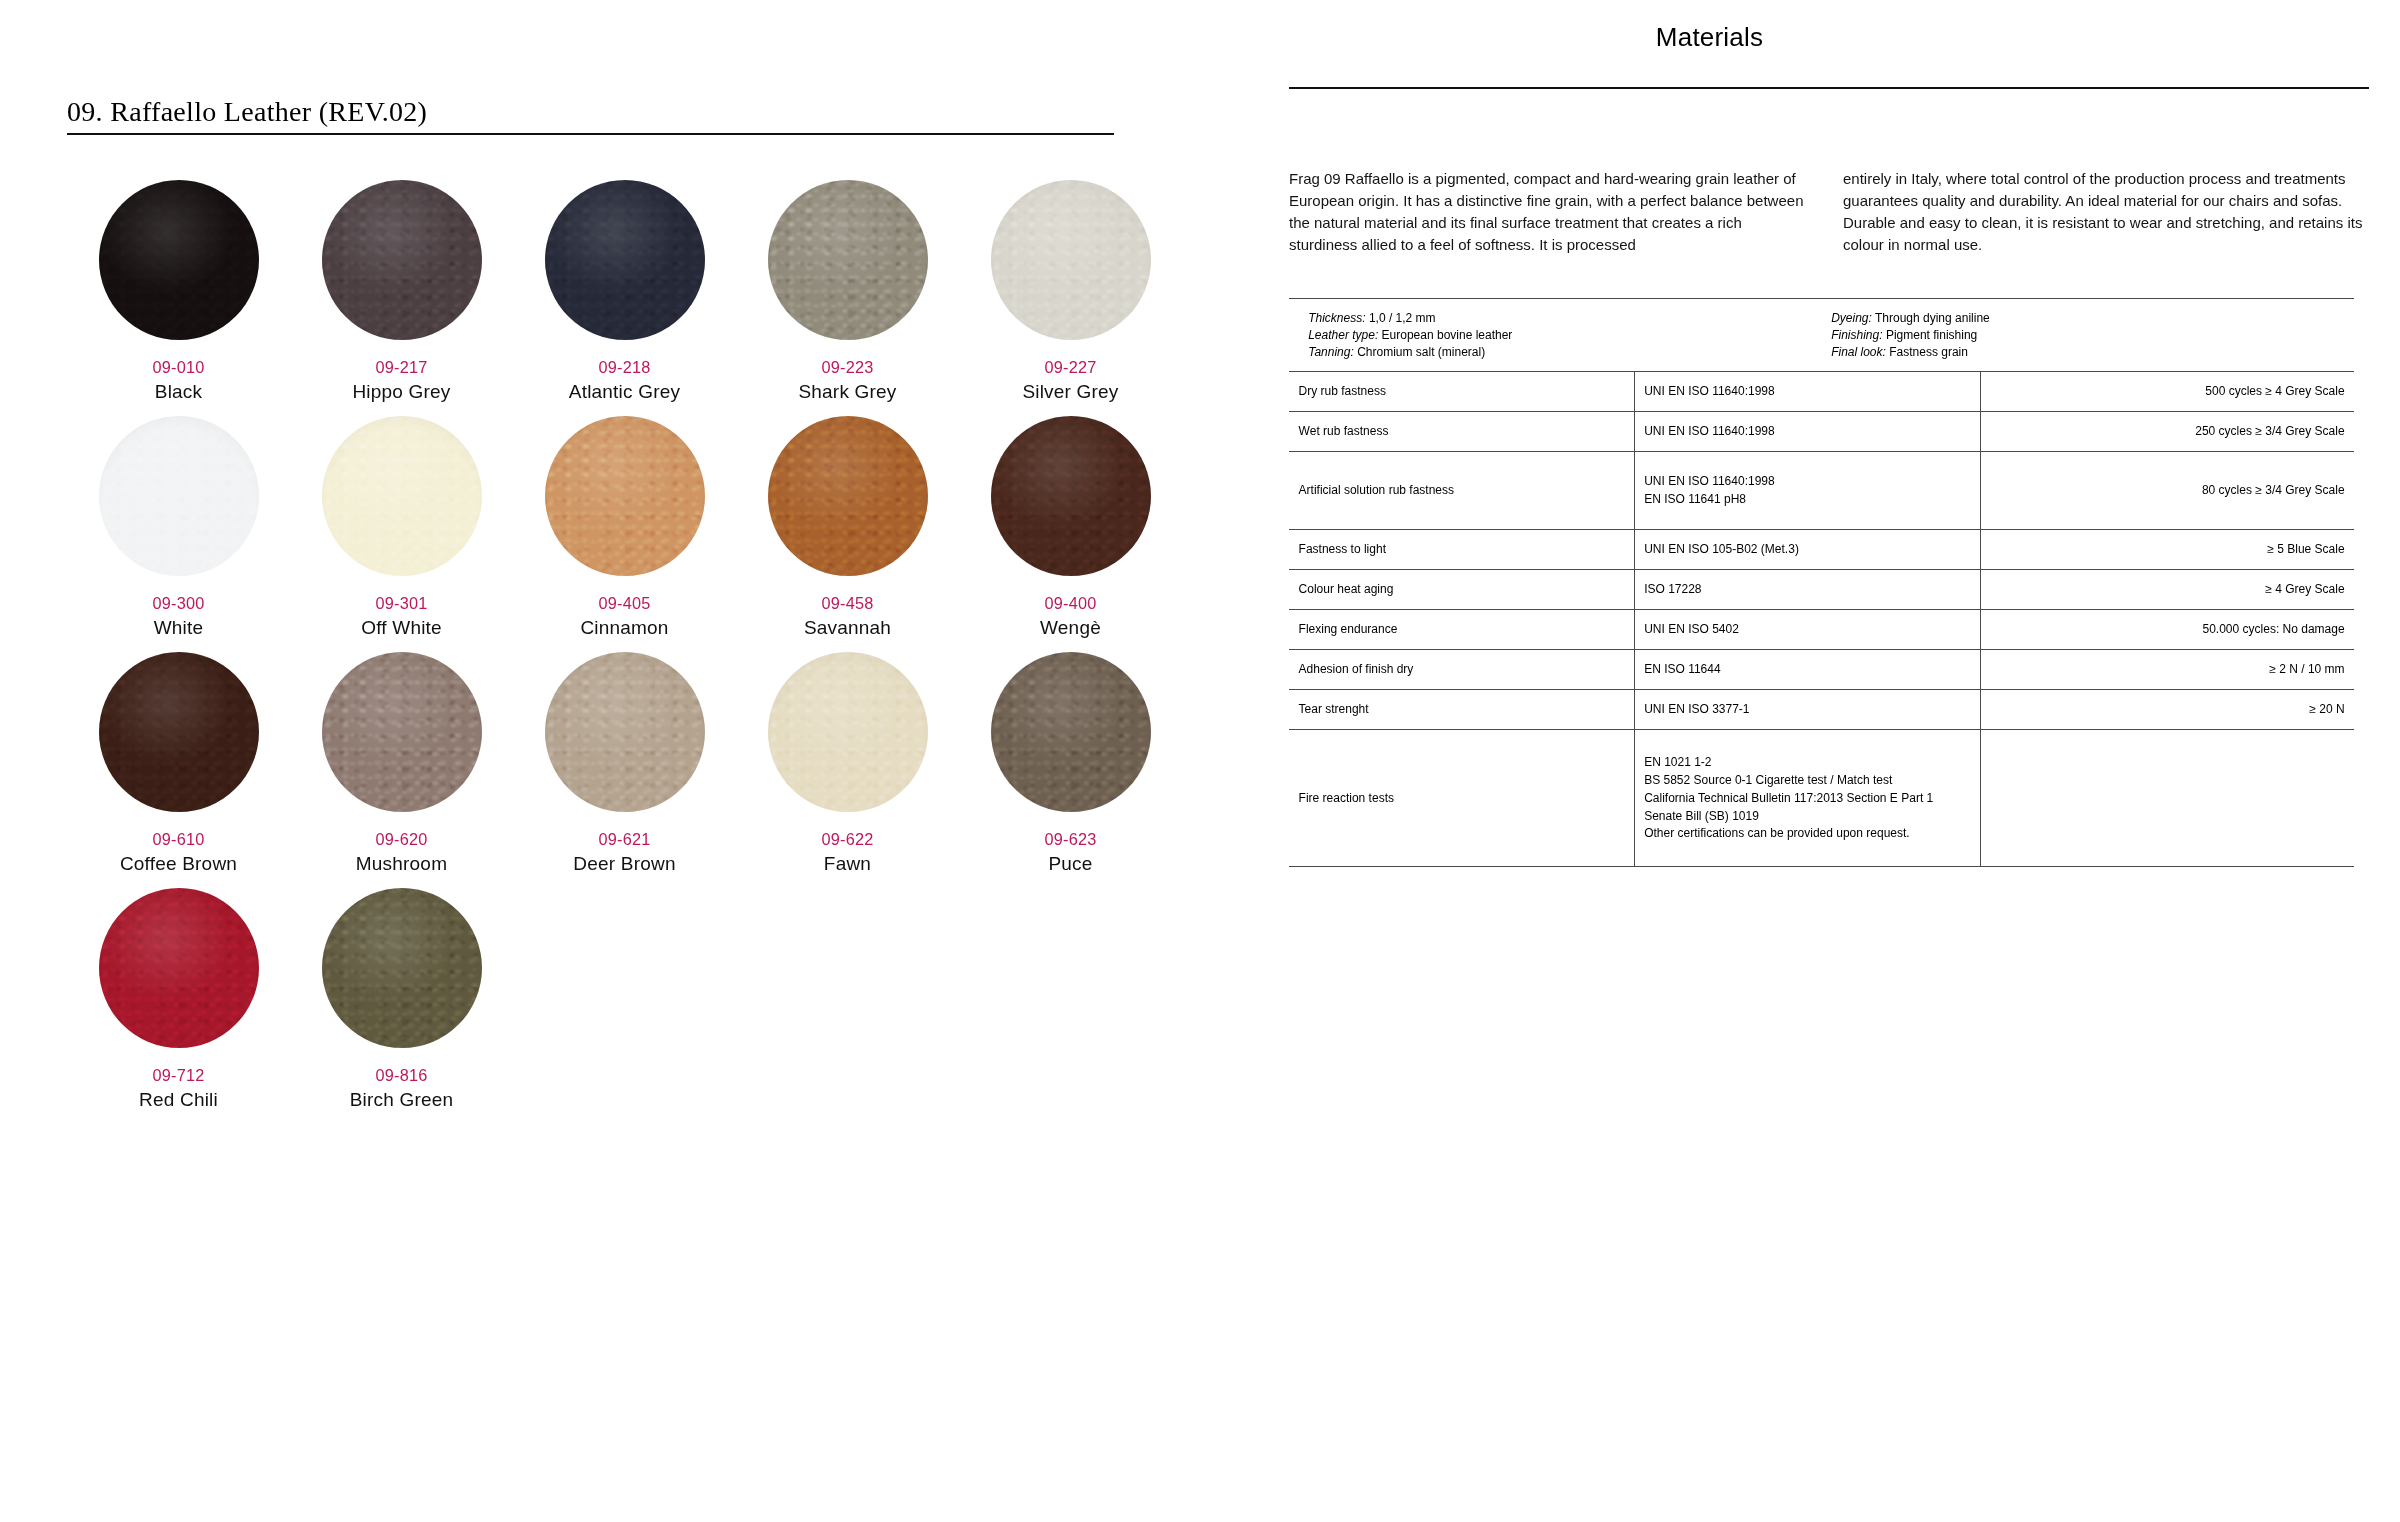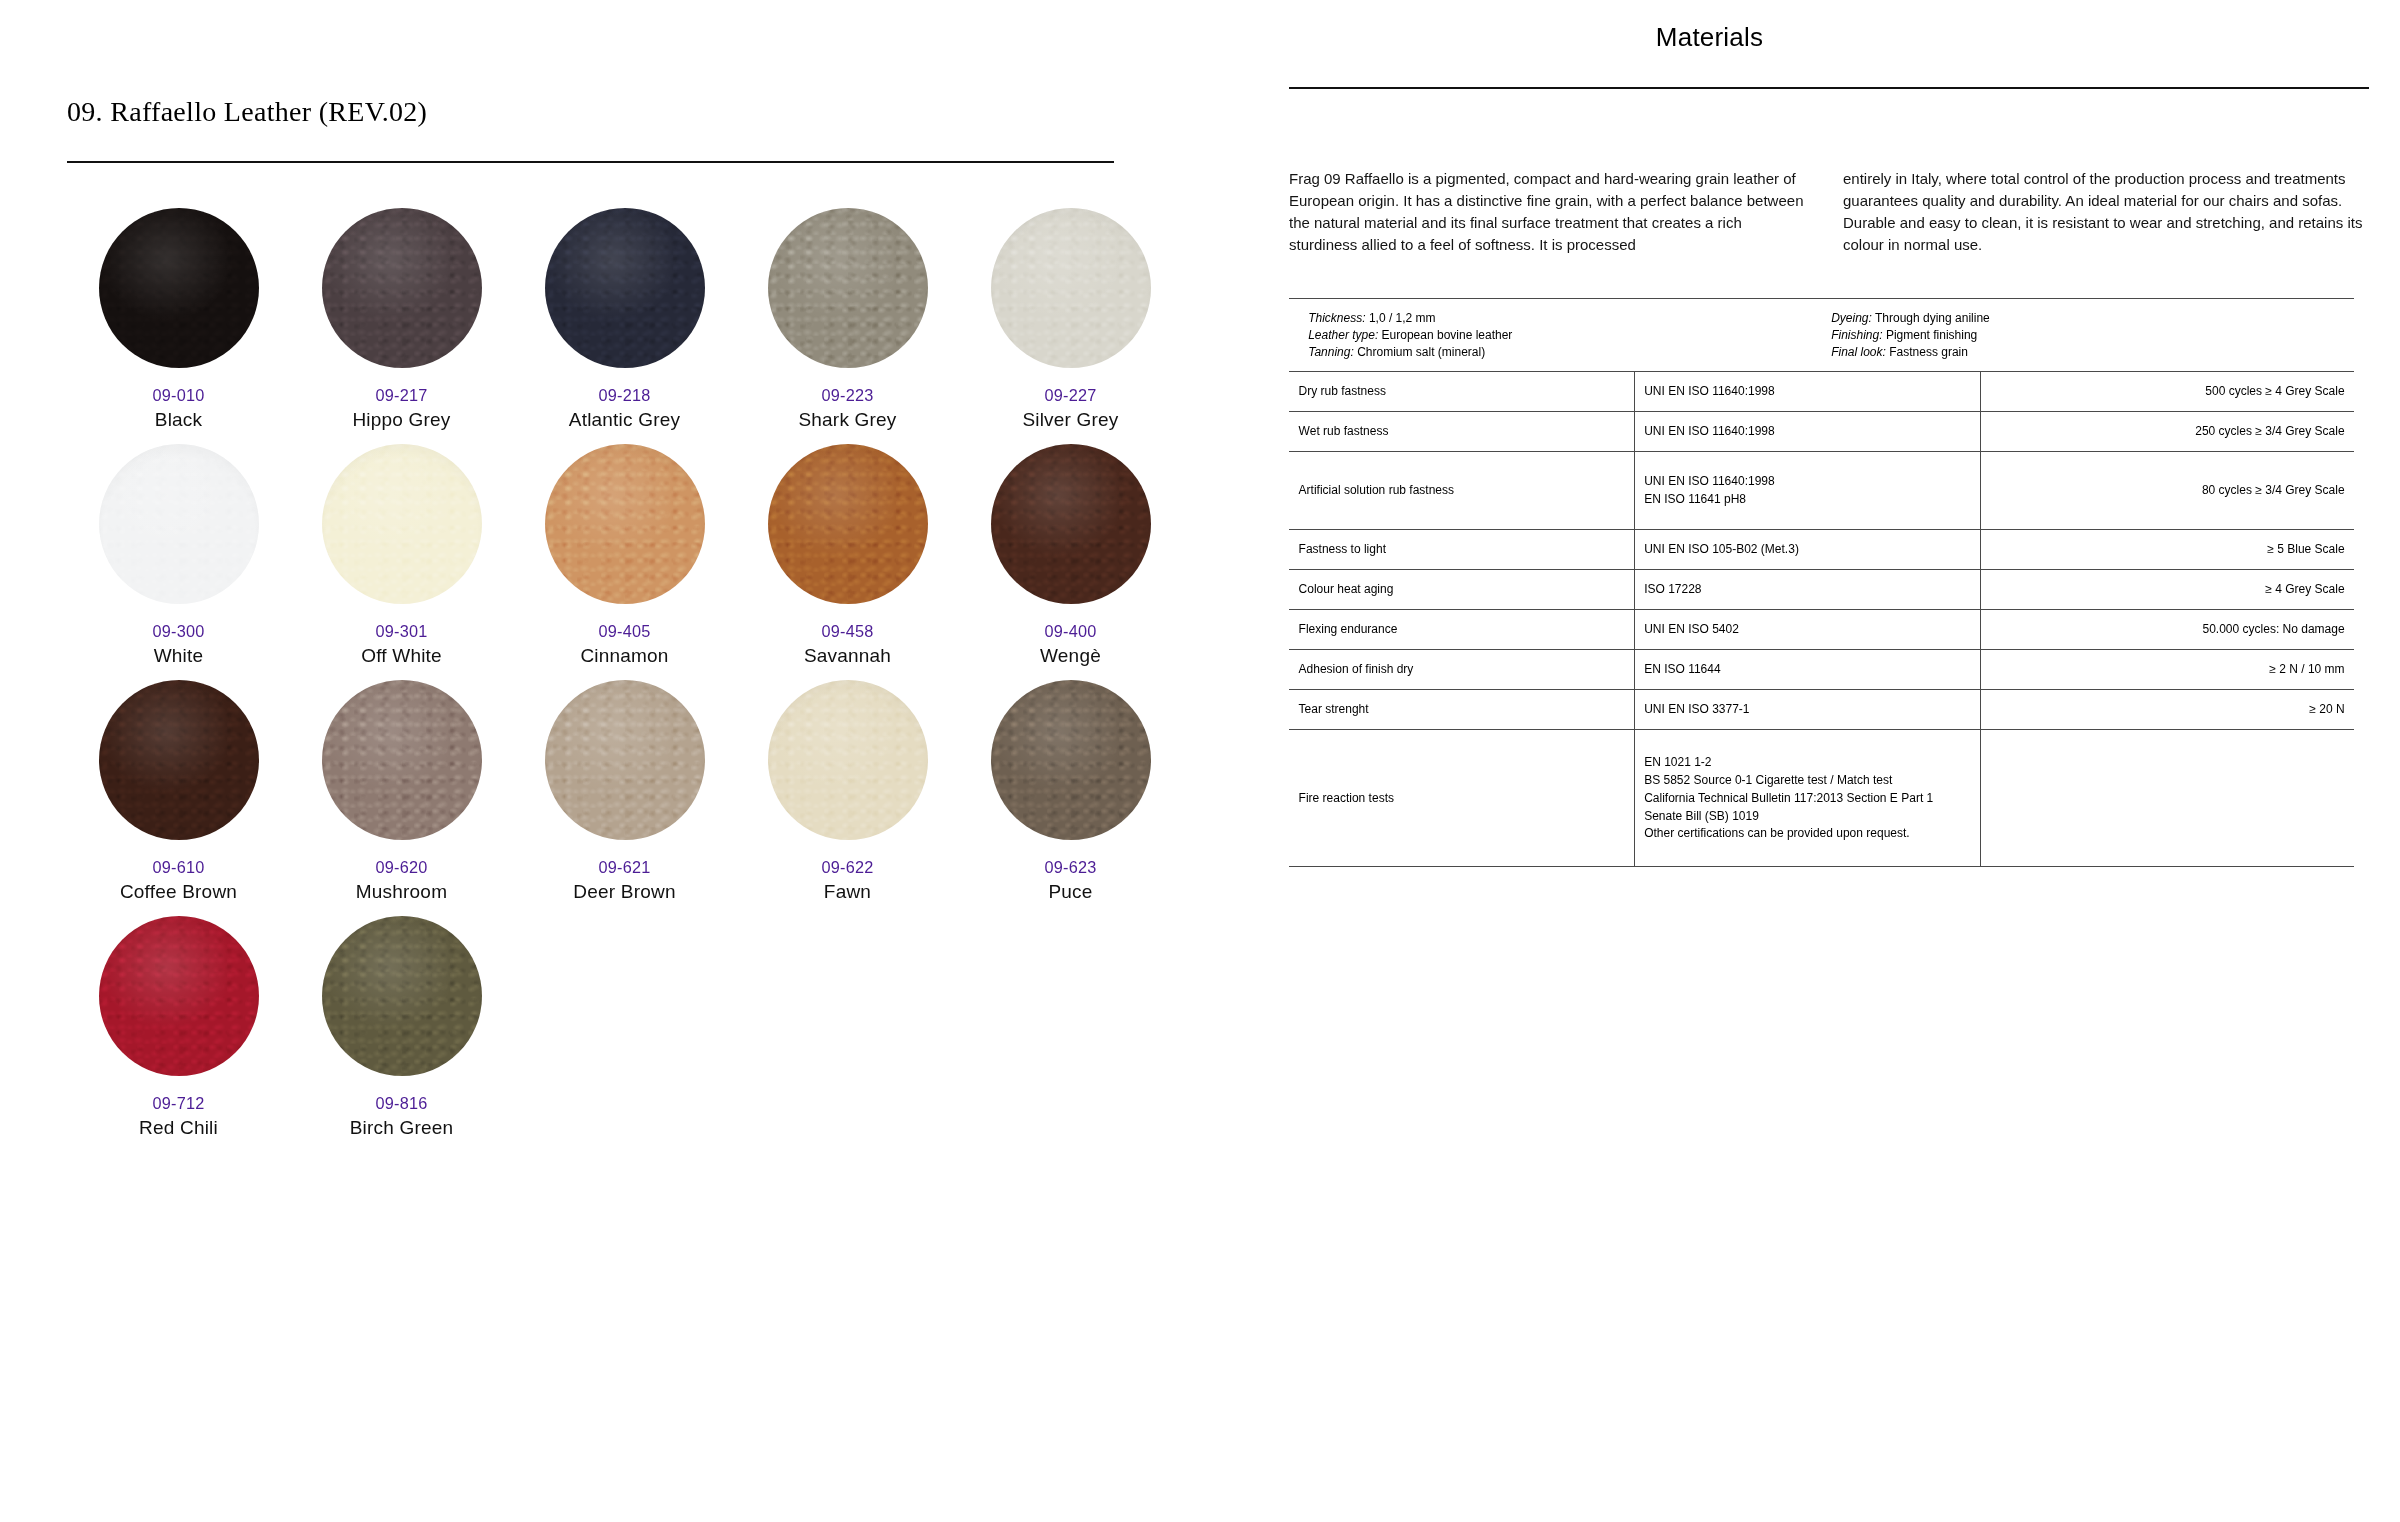--- a/index.html
+++ b/index.html
@@ -37,21 +37,21 @@
     position: absolute;
     left: 67px;
     top: 96px;
     width: 1047px;
   }
   .section-title {
     font-family: "Liberation Serif", serif;
     font-size: 28px;
     color: #000;
     letter-spacing: 0.3px;
-    padding-bottom: 33px;
+    padding-bottom: 5px;
   }
   .rule-heavy {
     border-top: 2.9px solid #111;
     width: 1047px;
   }
 
   .swatch-grid {
     margin-top: 45px;
     display: grid;
     grid-template-columns: repeat(5, 223px);
@@ -86,21 +86,21 @@
   .swatch-disc .sheen {
     position: absolute;
     inset: 0;
     background:
       radial-gradient(ellipse 60% 55% at 42% 32%, rgba(255,255,255,.13), rgba(255,255,255,0) 70%),
       radial-gradient(ellipse 85% 85% at 50% 55%, rgba(0,0,0,0) 55%, rgba(0,0,0,.11) 100%);
   }
   .swatch-code {
     font-size: 16.3px;
     margin-top: 18px;
-    color: #4c1d95;
+    color: #be185d;
     letter-spacing: 0.2px;
   }
   .swatch-name {
     font-size: 19px;
     margin-top: 4px;
     color: #111;
     letter-spacing: 0.2px;
   }
 
   

